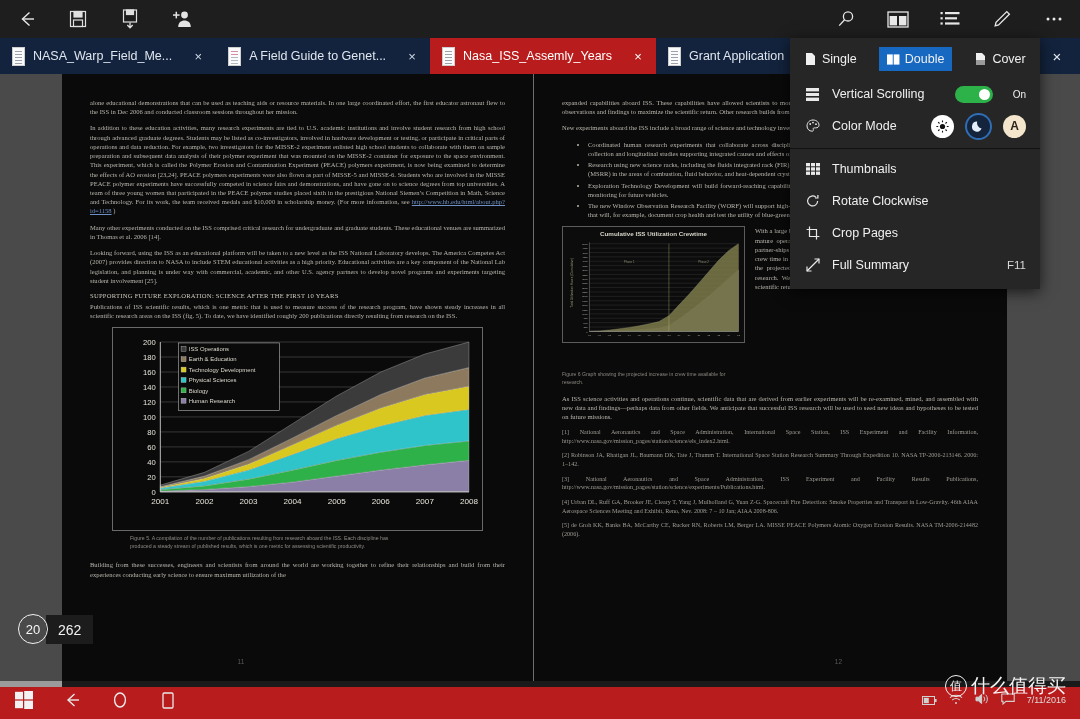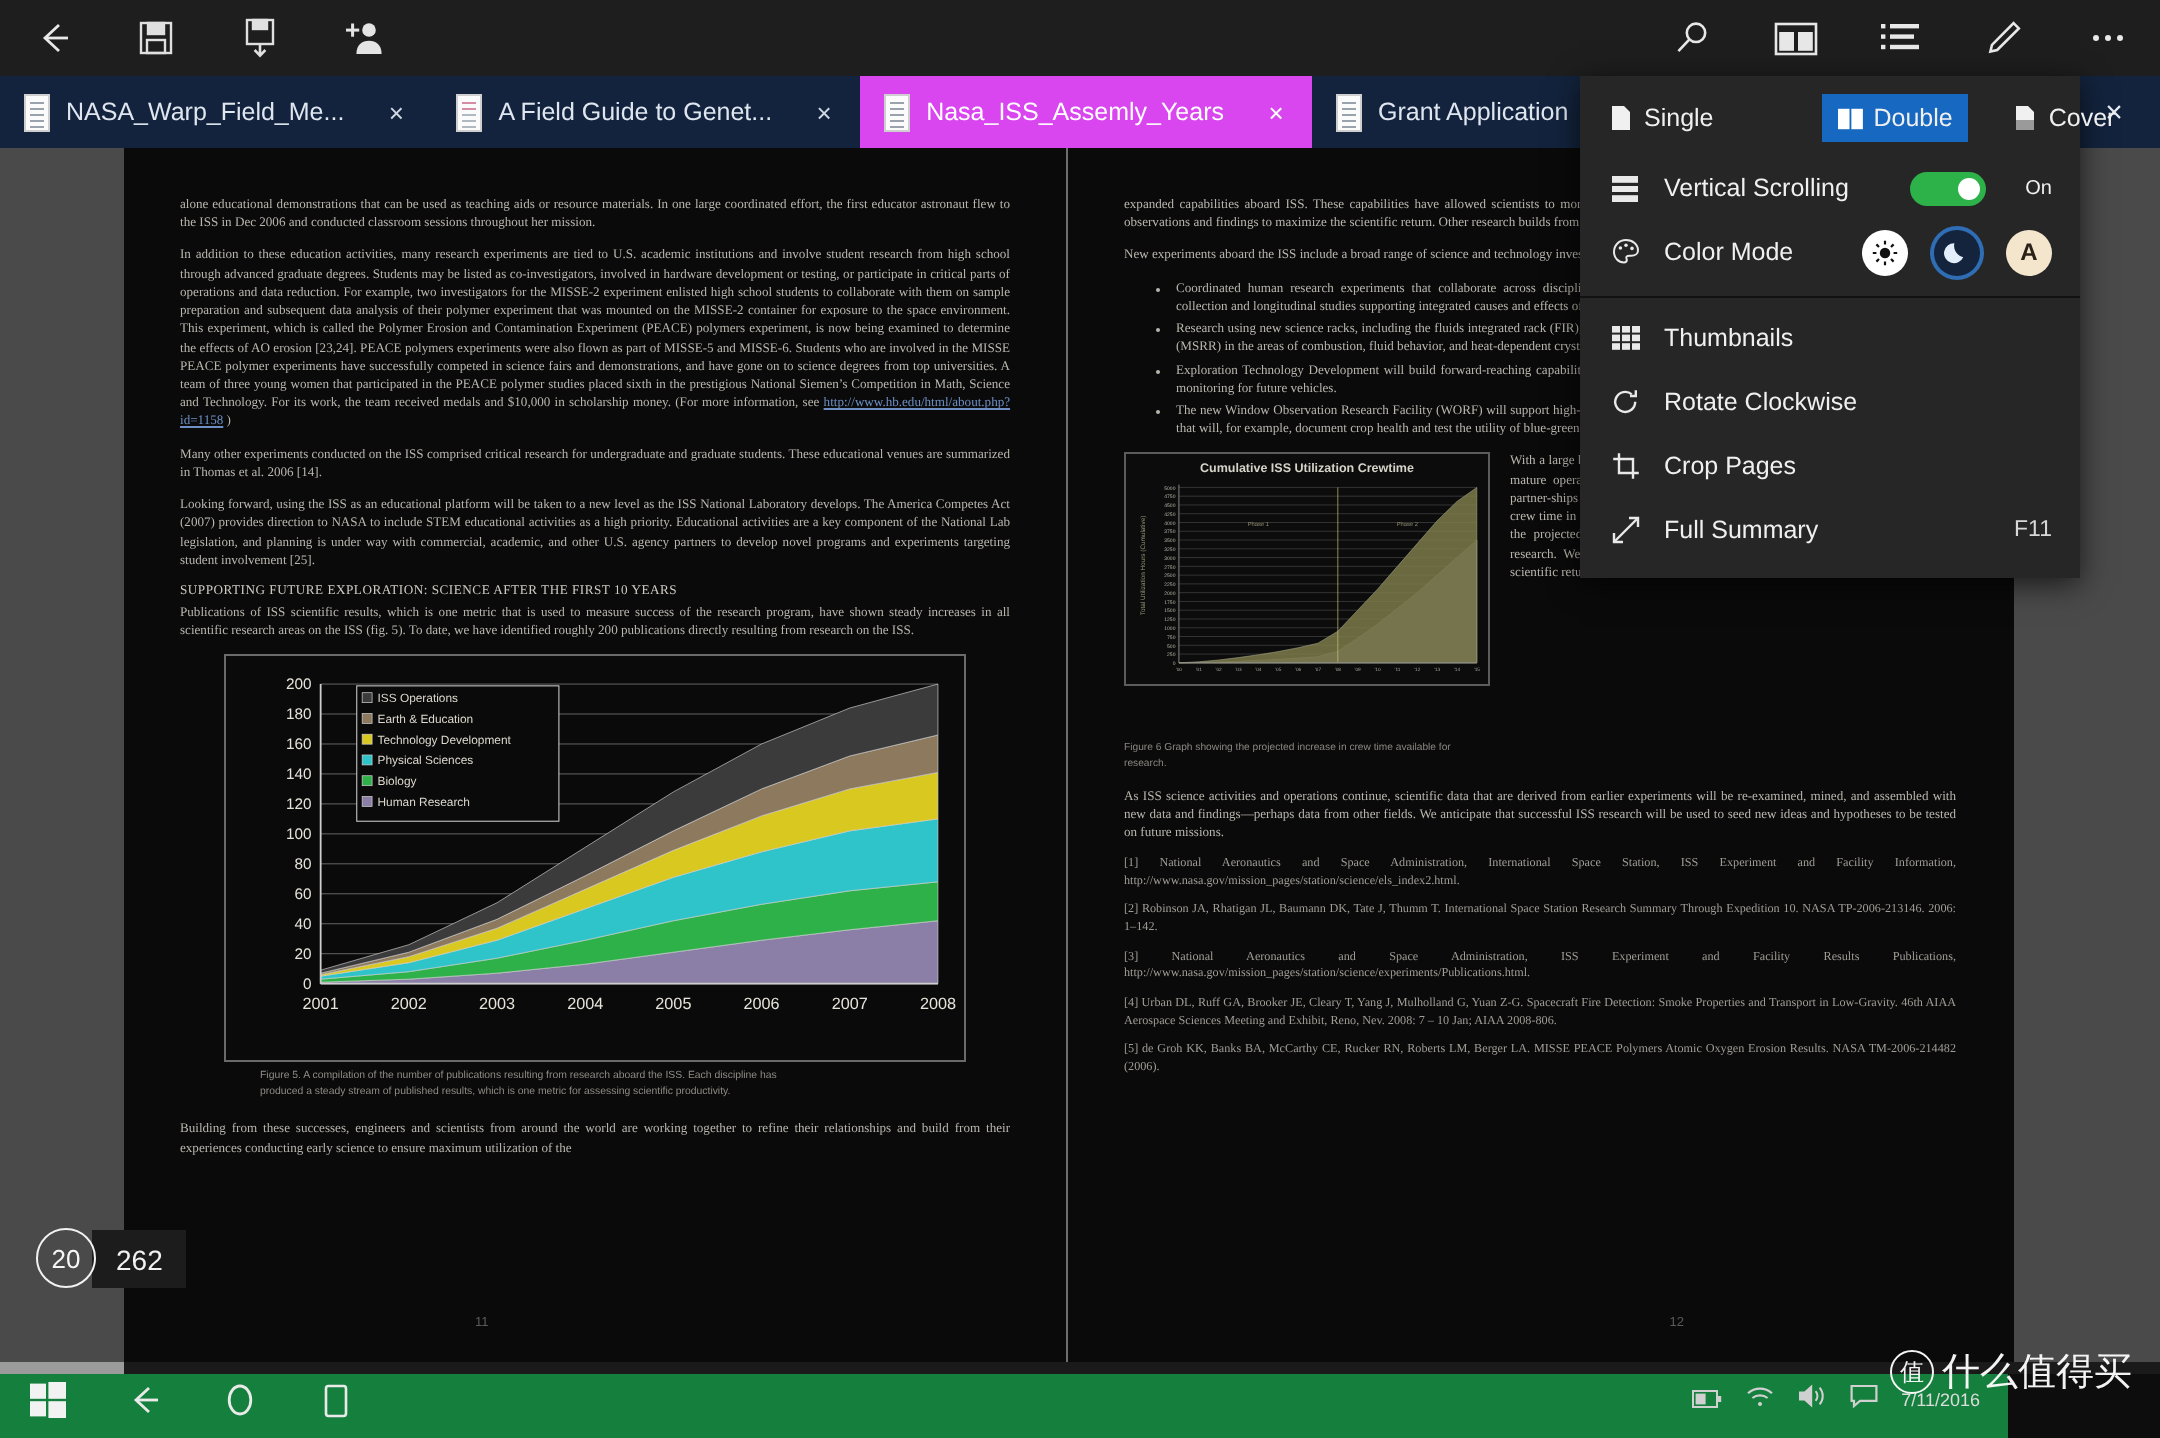--- a/index.html
+++ b/index.html
@@ -33,21 +33,21 @@
   }
   .tab {
     display: flex; align-items: center; gap: 8px;
     padding: 0 10px 0 12px;
     height: 36px;
     color: #dfe6ef;
     font-size: 12.5px;
     white-space: nowrap;
     position: relative;
   }
-  .tab.active { background: #d946ef; color: #fff; }
+  .tab.active { background: #b91c1c; color: #fff; }
   .tab-thumb {
     width: 13px; height: 19px;
     background: #fbfbfb;
     border: 1px solid #cfcfcf;
     flex-shrink: 0;
     position: relative;
     overflow: hidden;
   }
   .tab-thumb::before {
     content: ""; position: absolute; left: 2px; right: 2px; top: 3px;
@@ -174,21 +174,21 @@
     z-index: 50;
     padding: 6px 0 8px 0;
     font-size: 12.5px;
     color: #f0f0f0;
   }
   .menu-modes { display: flex; align-items: center; padding: 3px 6px 7px 6px; gap: 14px; }
   .mode {
     display: flex; align-items: center; gap: 5px;
     padding: 5px 8px; color: #f0f0f0; white-space: nowrap;
   }
-  .mode.sel { background: #1668c1; margin-left: 32px; }
+  .mode.sel { background: #1668c1; }
   .mode-ico { width: 13px; height: 13px; display: flex; align-items: center; justify-content: center; }
   .menu-row {
     display: flex; align-items: center;
     height: 32px; padding: 0 14px; gap: 11px;
   }
   .menu-row .mlabel { flex: 1; }
   .mico { width: 17px; display: flex; align-items: center; justify-content: center; color: #e9e9e9; }
   .toggle {
     width: 38px; height: 17px; border-radius: 9px; background: #2db24a;
     position: relative; flex-shrink: 0;
@@ -204,22 +204,22 @@
     display: flex; align-items: center; justify-content: center;
   }
   .cmode.light { background: #fff; color: #111; }
   .cmode.dark  { background: #14243c; color: #dbe6f4; box-shadow: 0 0 0 2px #2f6db5; }
   .cmode.sepia { background: #f3e6cc; color: #2a2218; font-size: 12px; font-weight: bold; }
   .menu-sep { height: 1px; background: #111; margin: 6px 0 4px 0; }
   .menu-key { color: #d8d8d8; font-size: 11.5px; }
 
   
   .taskbar {
-    position: absolute; bottom: 0; left: 0; width: 1004px; height: 38px;
-    background: #15803d;
+    position: absolute; bottom: 0; left: 0; width: 1080px; height: 38px;
+    background: #b91c1c;
     display: flex; align-items: center;
   }
   .tk-icon { width: 48px; height: 38px; display: flex; align-items: center; justify-content: center; color: #eaeaea; }
   .tk-spacer { flex: 1; }
   .tray { display: flex; align-items: center; gap: 12px; padding-right: 10px; color: #d8d8d8; }
   .tray-clock { font-size: 9px; color: #dcdcdc; text-align: right; line-height: 1.2; padding-right: 4px; }
   .scroll-top {
     position: absolute; top: 0; left: 0; width: 1080px; height: 6px; background: #1a1a1a;
   }
   .scroll-thumb { position: absolute; left: 0; top: 0; width: 62px; height: 6px; background: #9b9b9b; }

